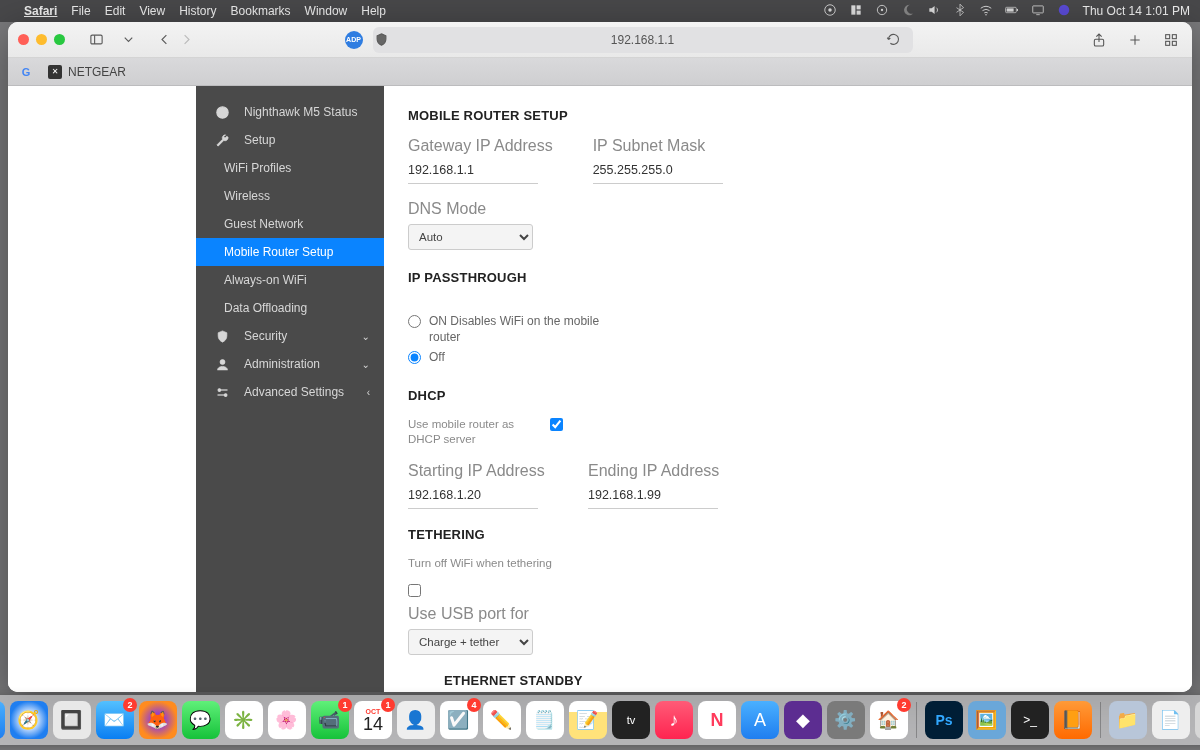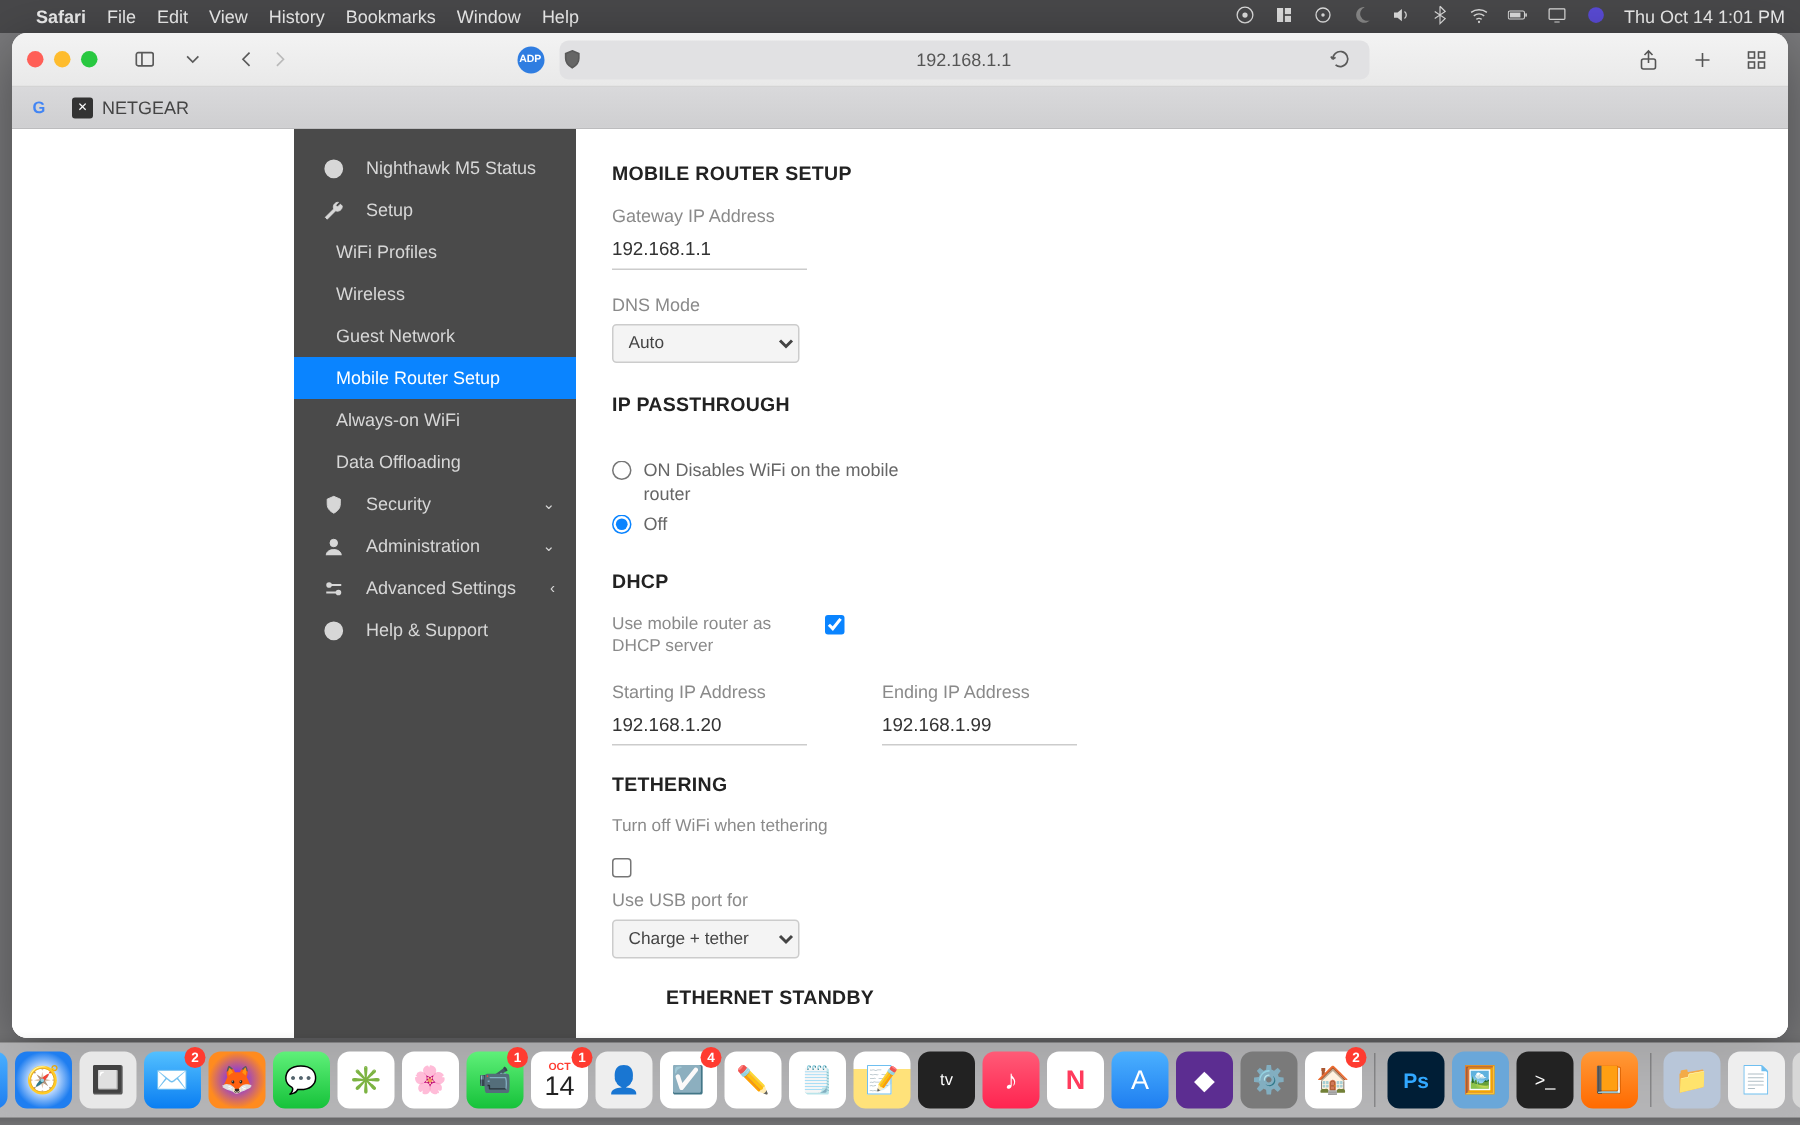--- a/index.html
+++ b/index.html
@@ -3,21 +3,21 @@
 <meta charset="utf-8">
 <style>
   * { margin: 0; padding: 0; box-sizing: border-box; font-family: -apple-system, BlinkMacSystemFont, "Helvetica Neue", Arial, sans-serif; }
   body { width: 1200px; height: 750px; background: #7a7a7c; overflow: hidden; position: relative; }
 
   
   .menubar { height: 22px; background: rgba(70,70,72,0.95); color: #eee; display: flex; align-items: center; padding: 0 10px; font-size: 12px; gap: 14px; }
   .menubar .left { display:flex; align-items:center; gap:14px; }
   .menubar .right { margin-left:auto; display:flex; align-items:center; gap:12px; font-size:12px; }
   .menubar .apple { font-size:13px; }
-  .menubar .bold { font-weight:600; }
+  .menubar .bold { font-weight:600;text-decoration:underline; }
   .menubar svg { width:14px; height:14px; fill:#ddd; }
   .menubar .clock { white-space:nowrap; }
 
   
   .safari-window { position:absolute; left:8px; top:22px; right:8px; height:670px; background:#fff; border-radius:10px; box-shadow:0 10px 40px rgba(0,0,0,0.4); overflow:hidden; display:flex; flex-direction:column; }
   .toolbar { height:36px; background:linear-gradient(#f3f3f3,#e9e9e9); border-bottom:1px solid #d4d4d4; display:flex; align-items:center; padding:0 10px; gap:10px; }
   .traffic { display:flex; gap:7px; margin-right:8px;}
   .tl { width:11px; height:11px; border-radius:50%; }
   .tl.red{background:#ff5f57;} .tl.yellow{background:#febc2e;} .tl.green{background:#28c840;}
   .tb-icon { width:22px; height:22px; display:flex; align-items:center; justify-content:center; border-radius:4px; color:#5a5a5a;}
@@ -45,21 +45,21 @@
   .s-item.sub{padding-left:28px;}
   .s-item.active{background:#0a84ff;color:#fff;}
   .s-item .icn{width:16px;height:16px;display:flex;align-items:center;justify-content:center;}
   .s-item .icn svg{width:15px;height:15px;fill:#d7d7d7;stroke:#d7d7d7;}
   .s-item .chev{margin-left:auto;font-size:10px;}
 
   .content{flex:1;background:#fff;padding:14px 24px 30px 24px;overflow-y:auto;max-width:626px;}
   h2.section{font-size:13px;font-weight:700;color:#222;margin:8px 0 14px 0;letter-spacing:0.2px;}
   .row{display:flex;gap:40px;margin-bottom:16px;}
   .field{display:flex;flex-direction:column;min-width:140px;}
-  .field label{font-size:12px;color:#8a8a8a;margin-bottom:6px;}
+  .field label{font-size:16px;color:#8a8a8a;margin-bottom:6px;}
   .value-underlined{font-size:12.5px;color:#333;padding:2px 0 6px 0;border-bottom:1px solid #ccc;width:130px;}
   select{height:26px;width:125px;background:#f4f4f4;border:1px solid #ccc;border-radius:3px;font-size:11.5px;color:#444;padding:0 6px;}
   .radio-row{display:flex;align-items:flex-start;gap:8px;margin:4px 0;font-size:12px;color:#666;}
   .radio-row input{margin-top:2px;accent-color:#0a84ff;}
   .radio-row .opt-label{max-width:180px;line-height:1.35;}
   .check-row{display:flex;align-items:flex-start;gap:12px;font-size:11.5px;color:#8a8a8a;margin-bottom:14px;}
   .check-row .lbl{max-width:130px;line-height:1.35;}
   .check-row input{accent-color:#0a84ff;margin-top:1px;}
   .gutter-right{flex:1;background:#fff;}
 
@@ -302,38 +302,32 @@
             <svg viewBox="0 0 24 24" stroke="#d7d7d7" fill="none" stroke-width="2">
               <circle cx="7" cy="8" r="2"></circle>
               <line x1="9" y1="8" x2="20" y2="8"></line>
               <circle cx="17" cy="16" r="2"></circle>
               <line x1="4" y1="16" x2="15" y2="16"></line>
             </svg>
           </span>
         <span>Advanced Settings</span>
         <span class="chev">‹</span>
       </div>
-      <div class="s-item top">
-        <span class="icn">
-            <svg viewBox="0 0 24 24" fill="none" stroke="#d7d7d7" stroke-width="2">
-              <circle cx="12" cy="12" r="9"></circle>
-              <path d="M9.5 9a2.5 2.5 0 1 1 3.5 2.3c-.8.4-1 1-1 1.7"></path>
-              <circle cx="12" cy="17" r="0.8" fill="#d7d7d7"></circle>
-            </svg>
-          </span>
-        <span>Help &amp; Support</span>
-      </div>
     </div>
 
     <div class="content">
       <h2 class="section">MOBILE ROUTER SETUP</h2>
       <div class="row">
         <div class="field">
           <label>Gateway IP Address</label>
           <div class="value-underlined">192.168.1.1</div>
+        </div>
+        <div class="field">
+          <label>IP Subnet Mask</label>
+          <div class="value-underlined">255.255.255.0</div>
         </div>
       </div>
       <div class="field" style="margin-bottom:18px;">
         <label>DNS Mode</label>
         <select><option>Auto</option></select>
       </div>
 
       <h2 class="section" style="margin-top:20px;">IP PASSTHROUGH</h2>
       <div style="height:10px;"></div>
       <div class="radio-row">

